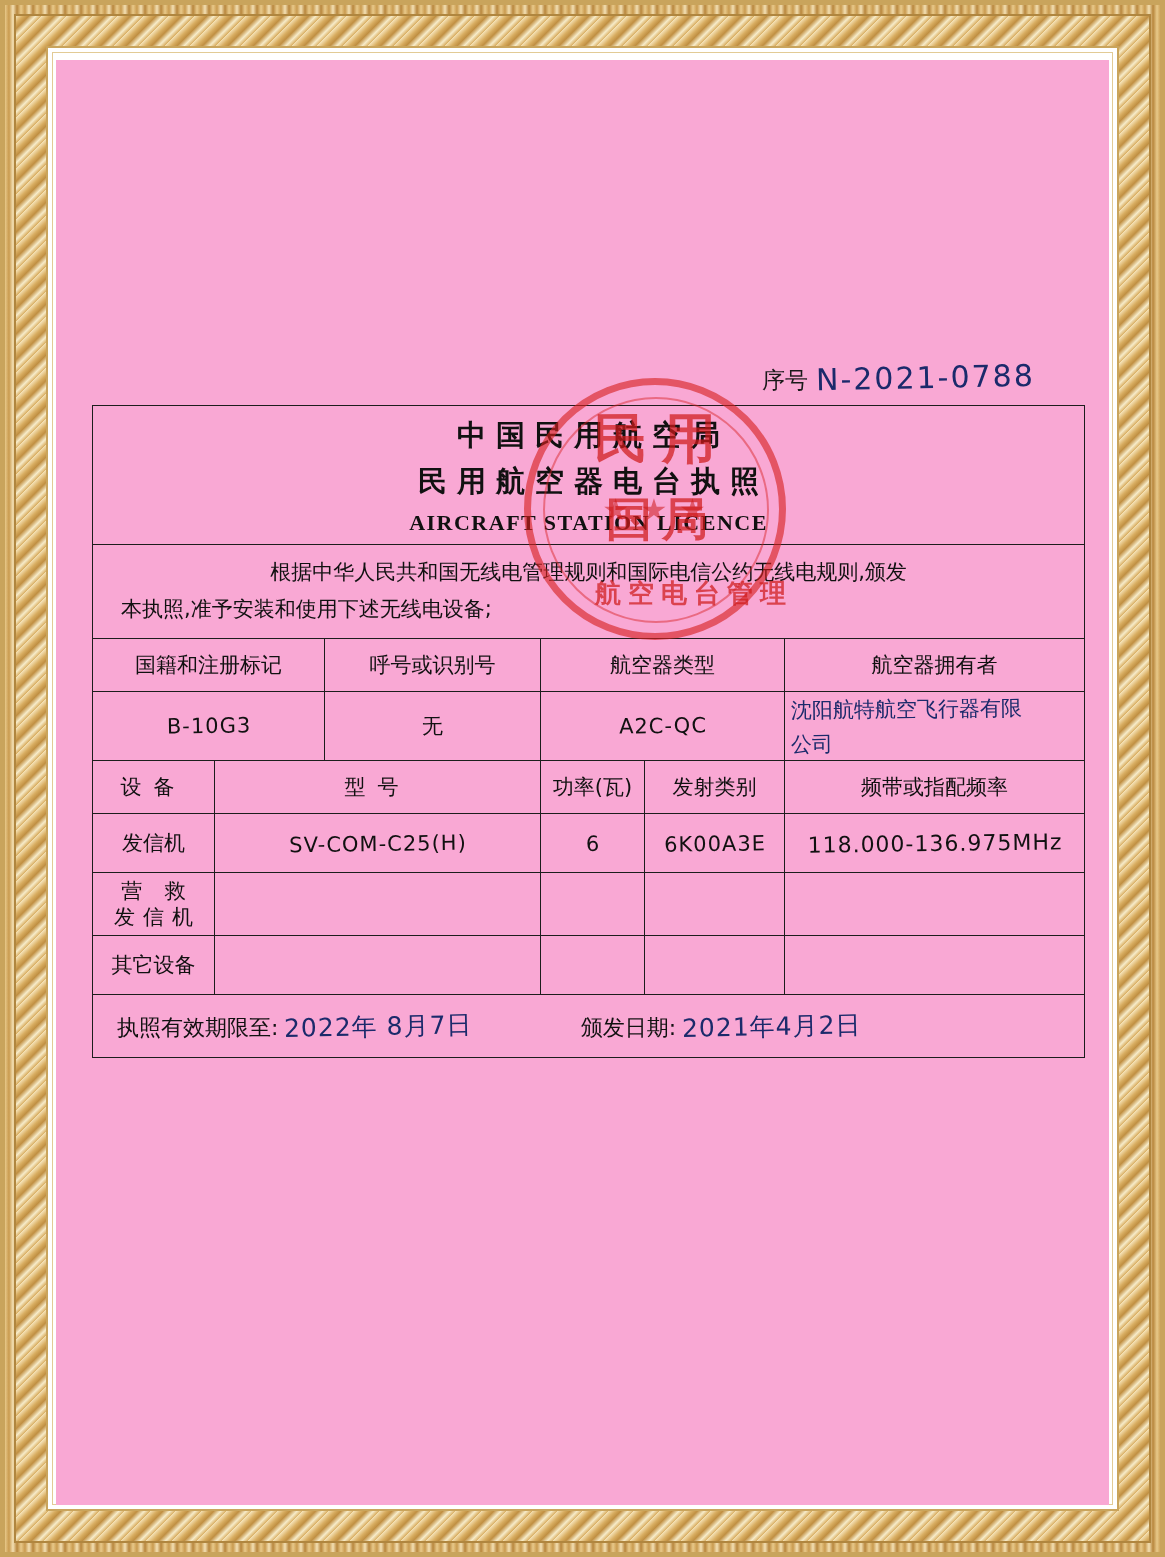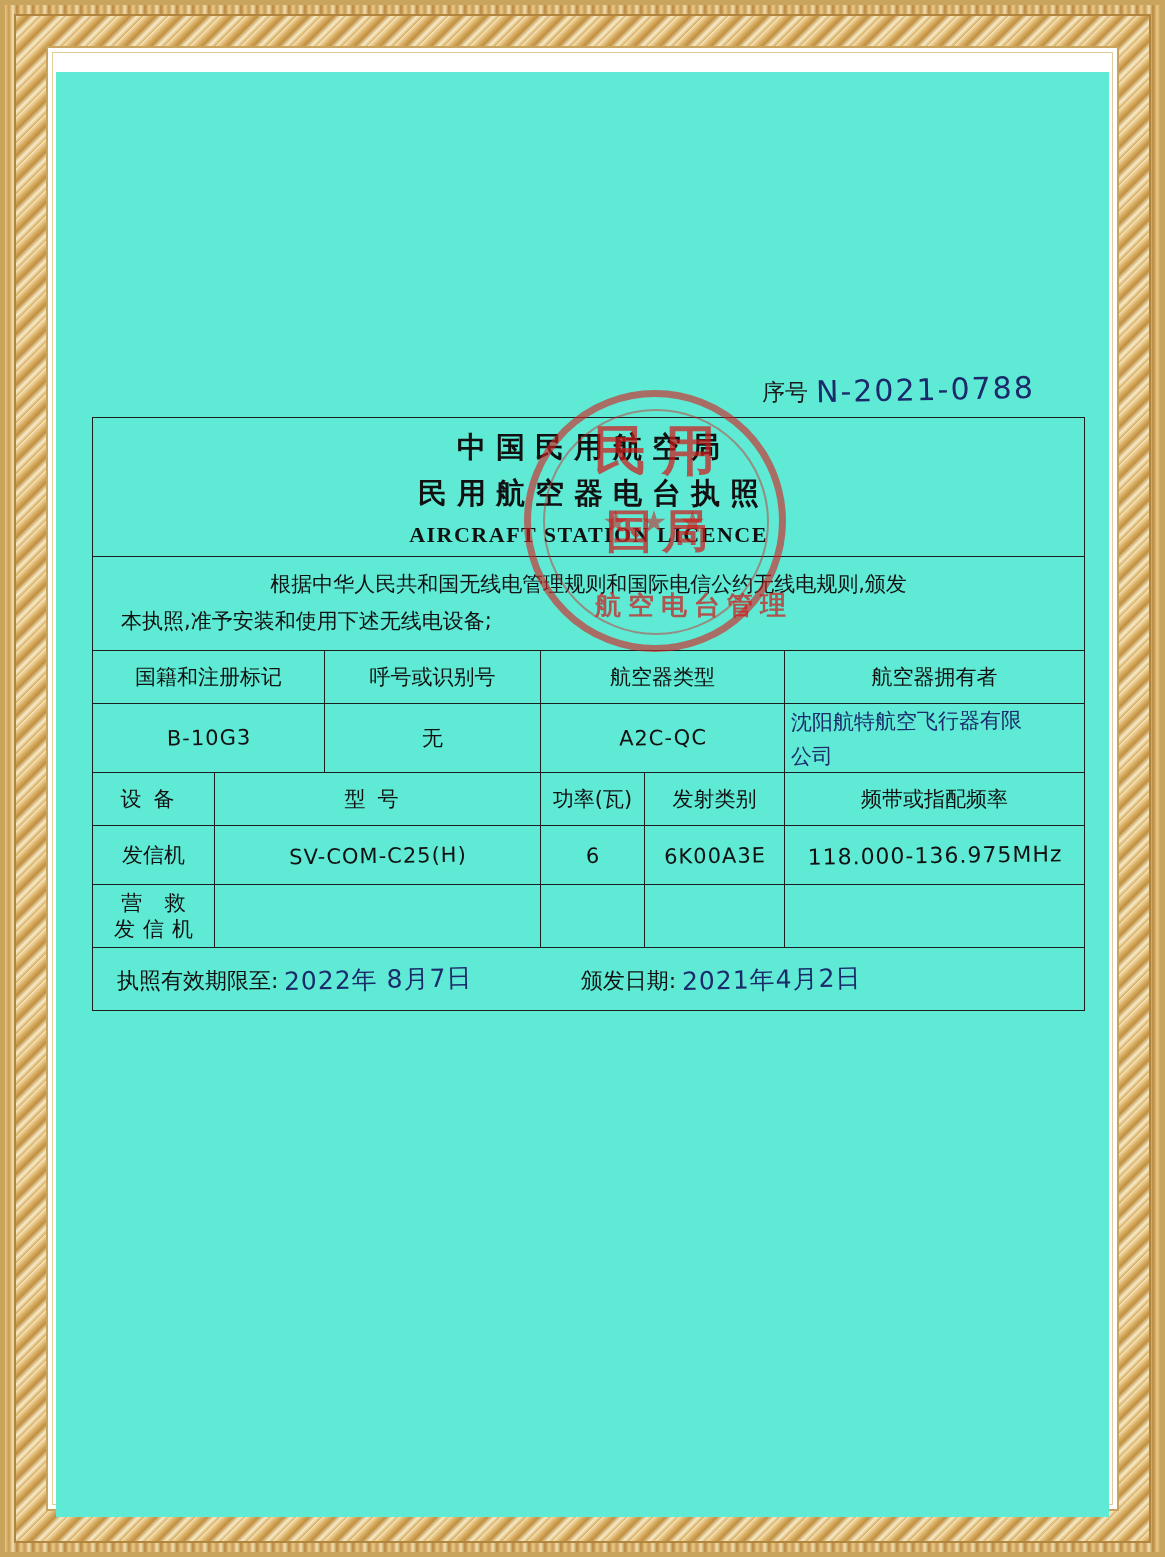--- a/index.html
+++ b/index.html
@@ -51,24 +51,24 @@
   .frame-inner-line2 {
     position: absolute;
     left: 52px; top: 52px;
     width: 1061px; height: 1453px;
     box-sizing: border-box;
     border: 1px solid #e2cb95;
     background: #ffffff;
   }
   .paper {
     position: absolute;
-    left: 56px; top: 72px;
+    left: 56px; top: 60px;
     width: 1053px;
     height: 1445px;
-    background: #5eead4;
+    background: #f9a8d4;
   }
 
   
   .serial {
     position: absolute;
     left: 706px;
     top: 300px;
     display: flex;
     align-items: baseline;
     gap: 8px;
@@ -366,20 +366,27 @@
         <td class="two-line-label">
           <span>营 救</span>
           <span>发信机</span>
         </td>
         <td colspan="2"></td>
         <td></td>
         <td></td>
         <td></td>
       </tr>
 
+      <tr class="dev-row">
+        <td class="hdr">其它设备</td>
+        <td colspan="2"></td>
+        <td></td>
+        <td></td>
+        <td></td>
+      </tr>
 
       <tr>
         <td colspan="6" class="footer-cell">
           <div class="footer-flex">
             <span class="lbl">执照有效期限至:</span>
             <span class="handwrite hw-s">2022年 8月7日</span>
             <span class="gap"></span>
             <span class="lbl">颁发日期:</span>
             <span class="handwrite hw-s">2021年4月2日</span>
           </div>

